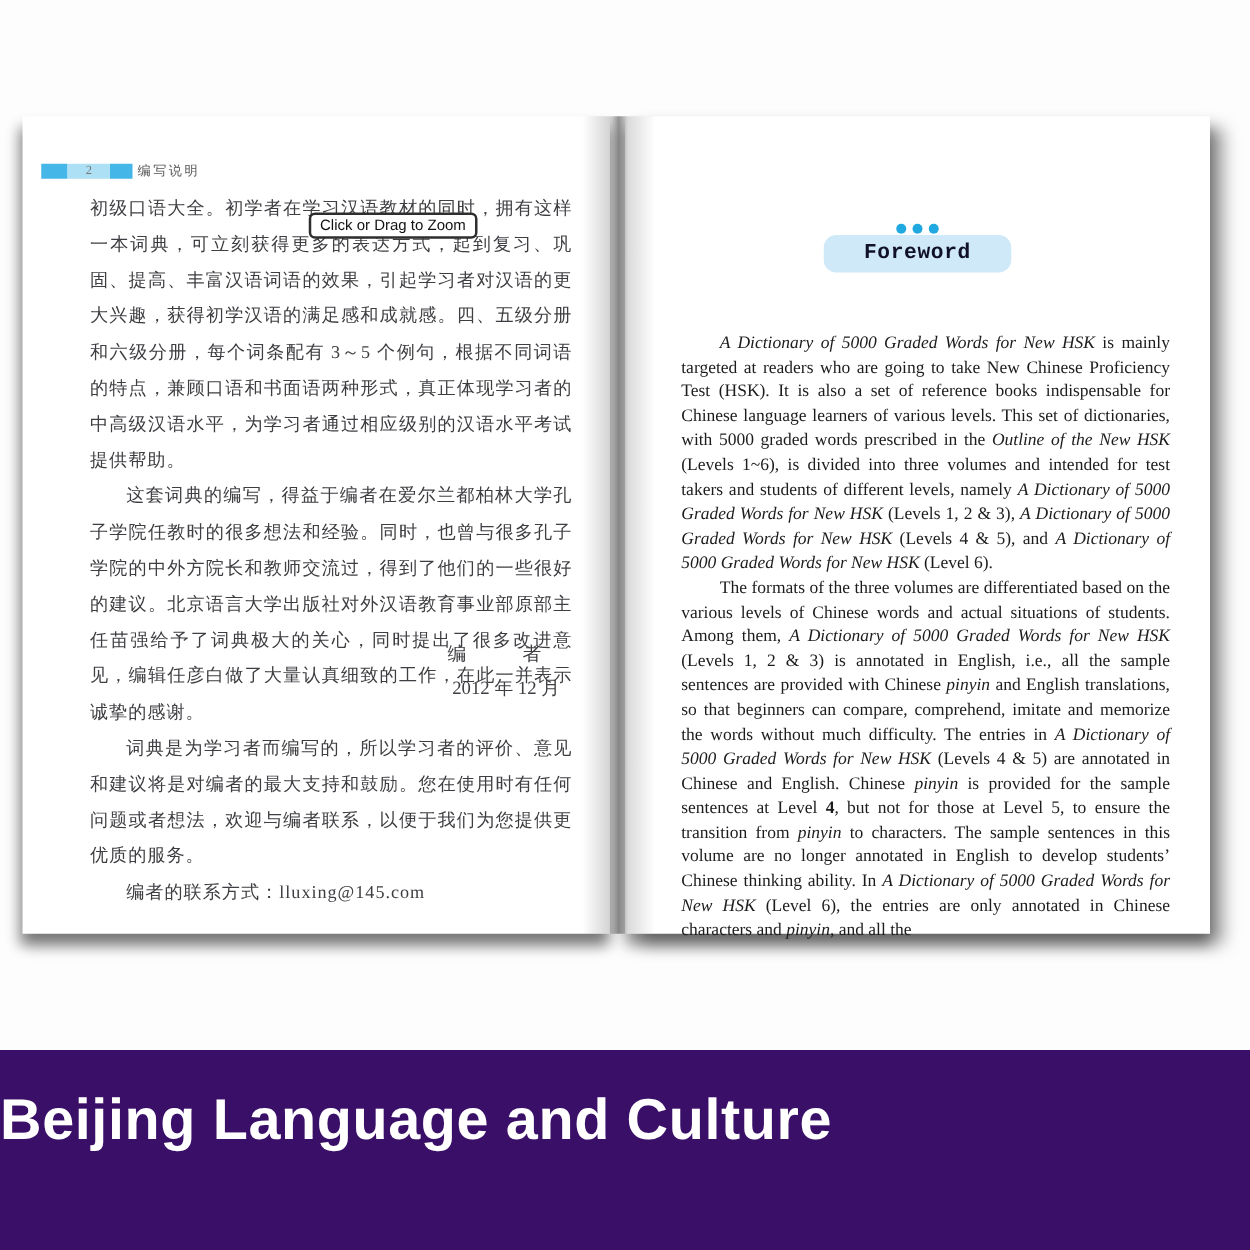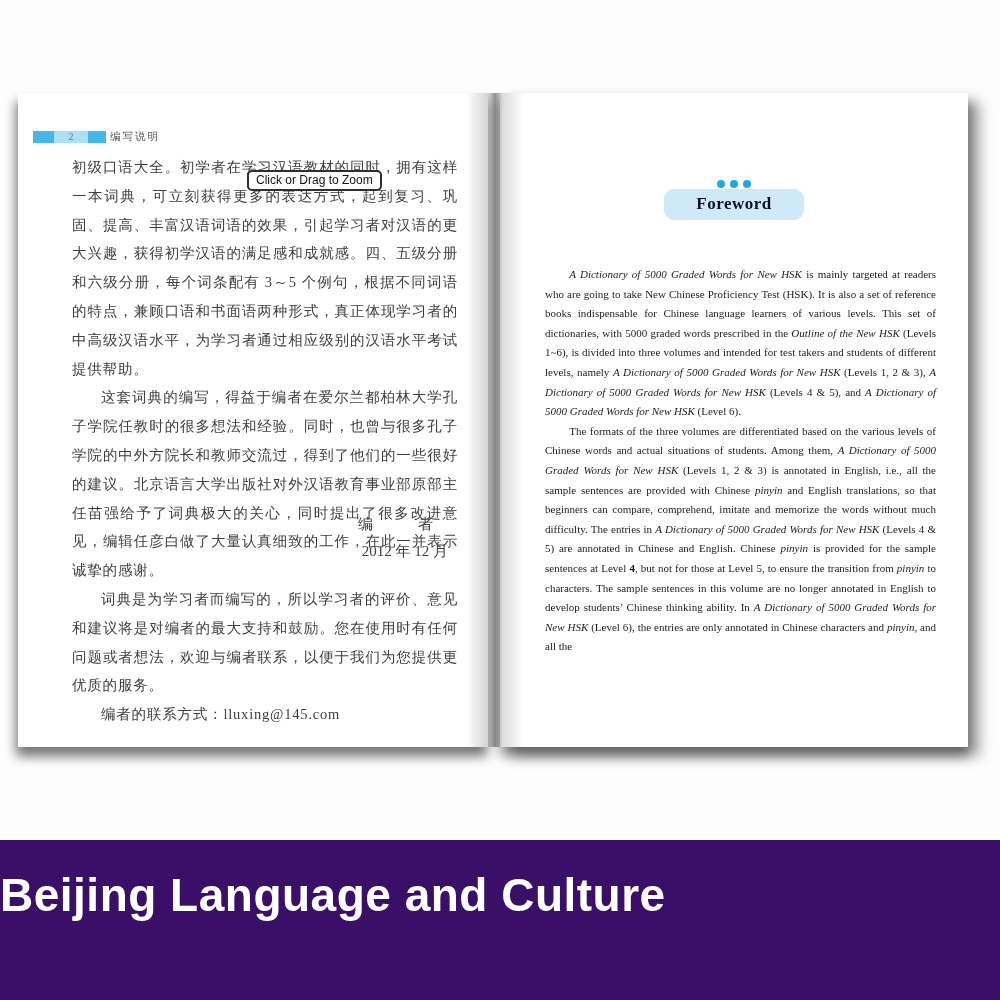--- a/index.html
+++ b/index.html
@@ -34,23 +34,23 @@
   .sig{position:absolute;top:418px;right:40px;text-align:right;color:#3e3e42;
        font-size:15px;line-height:27px;filter:blur(.35px);}
   .sig-author{letter-spacing:1em;text-indent:1em;}
 
   
   .foreword-wrap{position:absolute;left:0;top:86px;width:100%;text-align:center;}
   .dots{line-height:8px;margin-bottom:1px;}
   .dots i{display:inline-block;width:8px;height:8px;border-radius:50%;
           background:var(--accent-blue,#1fa9e0);margin:0 2.5px;}
   .pill{display:inline-block;background:var(--pill-blue,#cfe9f8);border-radius:10px;
-        padding:5px 32px 6px;font-weight:bold;font-size:17px;color:#10102a;letter-spacing:.5px;}
+        padding:5px 32px 6px;font-weight:bold;font-size:17px;color:#10102a;letter-spacing:.5px;font-family:Liberation Mono, monospace;}
 
-  .en-text{position:absolute;left:45px;top:172px;width:391px;font-size:11px;line-height:19.6px;
+  .en-text{position:absolute;left:45px;top:172px;width:391px;font-size:14px;line-height:19.6px;
            text-align:justify;color:#1c1c1c;filter:blur(.25px);}
   .en-text p{margin:0;text-indent:2.2em;}
 
   
   .tooltip{position:absolute;left:247px;top:170px;z-index:30;background:#ffffff;
            border:2px solid #2e2e2e;border-radius:5px;padding:1px 7px 2px;
            font-family:"Liberation Sans",sans-serif;font-size:12px;color:#111;white-space:nowrap;}
 
   
   .banner{position:absolute;left:0;top:840px;width:1000px;height:160px;box-sizing:border-box;

